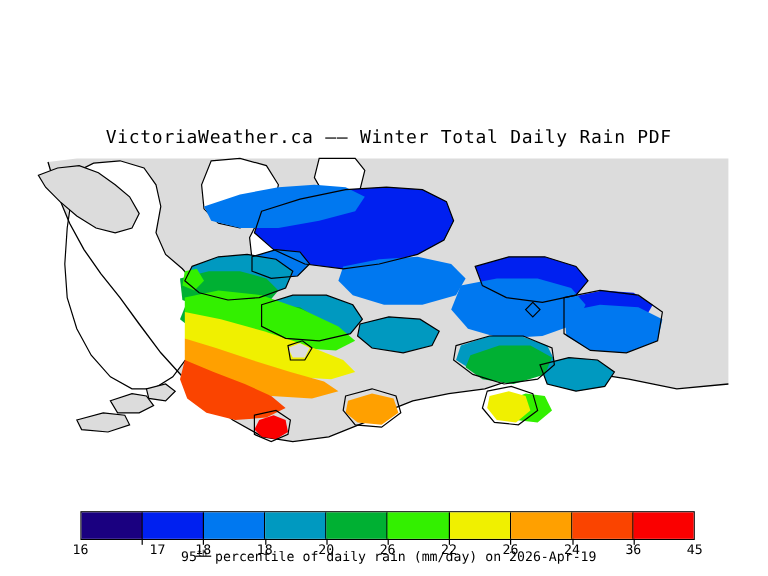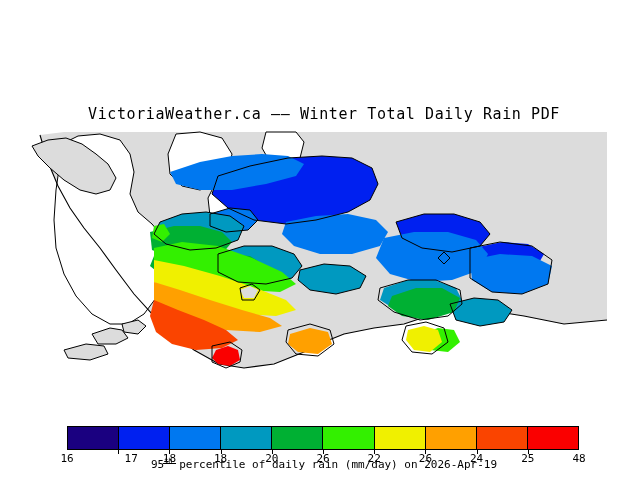--- a/index.html
+++ b/index.html
@@ -225,20 +225,20 @@
       <div class="ticklab" style="left: 267.8px;">20</div>
       <div class="tick" style="left: 319px;"></div>
       <div class="ticklab" style="left: 319px;">26</div>
       <div class="tick" style="left: 370.2px;"></div>
       <div class="ticklab" style="left: 370.2px;">22</div>
       <div class="tick" style="left: 421.4px;"></div>
       <div class="ticklab" style="left: 421.4px;">26</div>
       <div class="tick" style="left: 472.6px;"></div>
       <div class="ticklab" style="left: 472.6px;">24</div>
       <div class="tick" style="left: 523.8px;"></div>
-      <div class="ticklab" style="left: 523.8px;">25</div>
-      <div class="ticklab" style="left: 575px;">48</div>
+      <div class="ticklab" style="left: 523.8px;">36</div>
+      <div class="ticklab" style="left: 575px;">45</div>
     </div>
   <div class="cbar-caption">
     <span>95</span><sup>th</sup><span> percentile of daily rain (mm/day) on 2026-Apr-19</span>
   </div>
 
 </div>
 
 </body></html>

